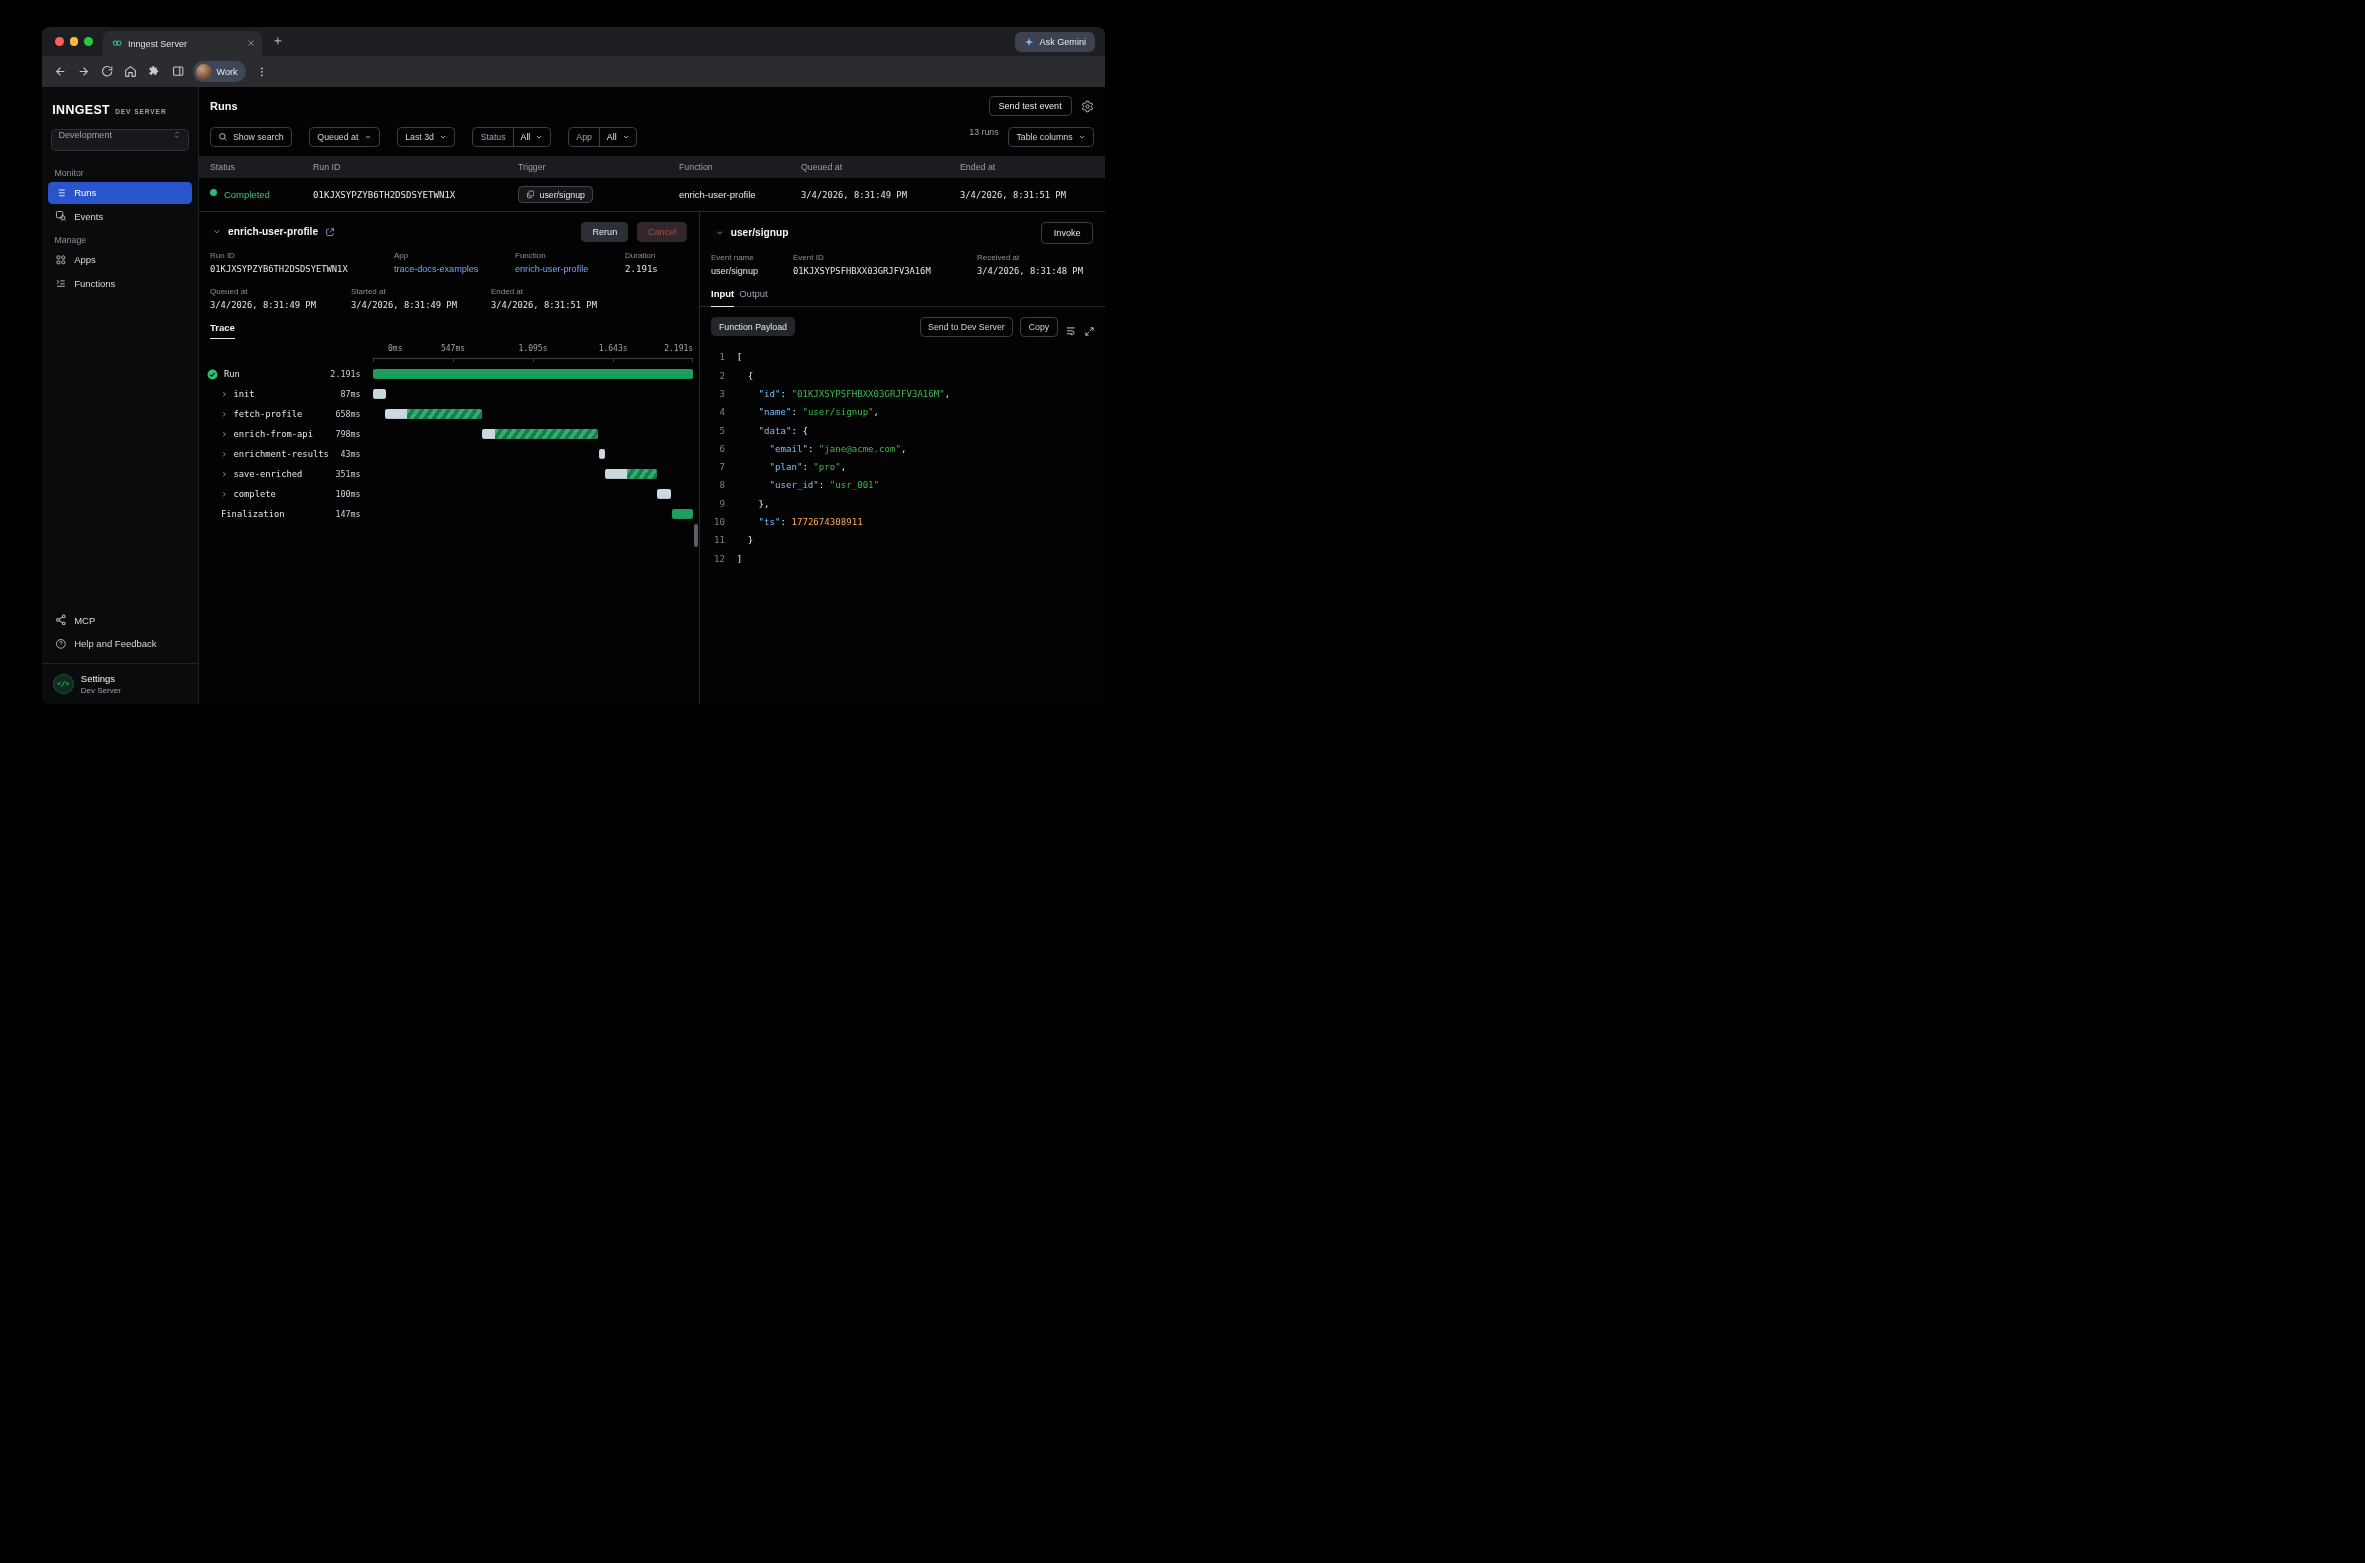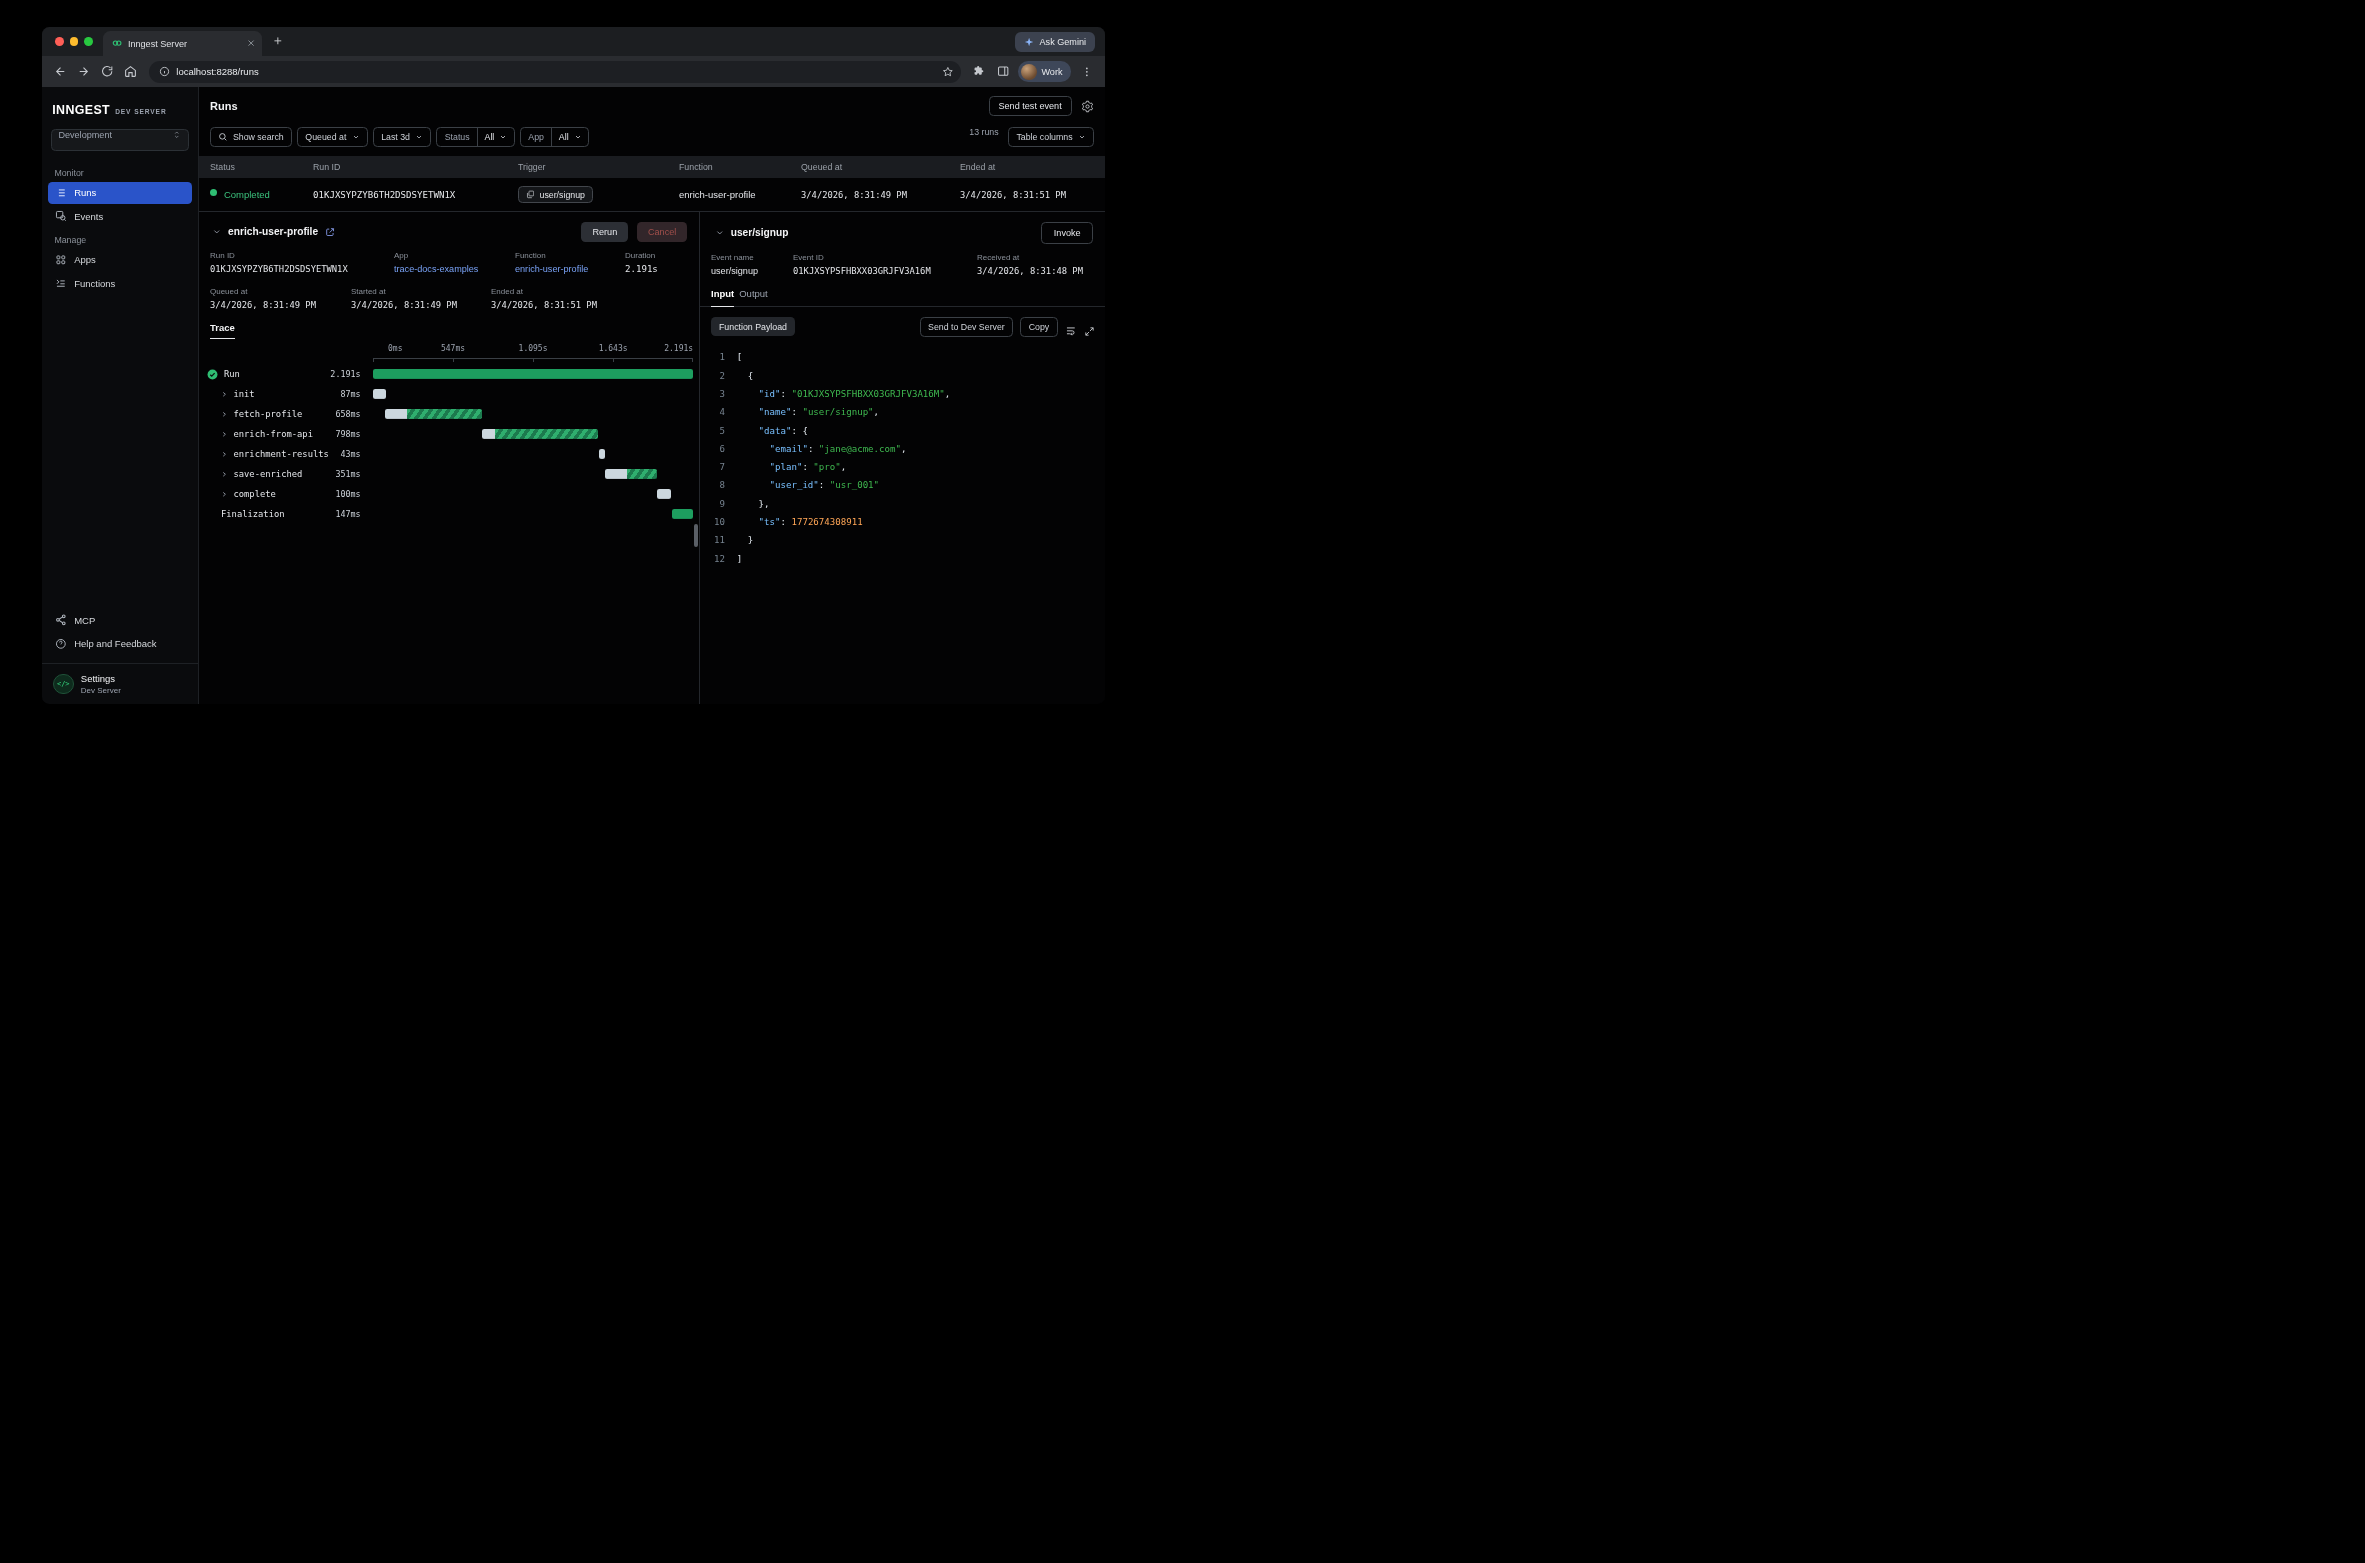--- a/index.html
+++ b/index.html
@@ -56,21 +56,21 @@
 
   
   .main { flex:1; display:flex; flex-direction:column; min-width:0; }
   .main-header { height:38px; display:flex; align-items:center; padding:0 11px; }
   .main-title { color:#f3f4f6; font-size:11px; font-weight:600; }
   .mh-right { margin-left:auto; display:flex; align-items:center; gap:9.5px; }
   .btn-outline { border:0.7px solid #3b4046; border-radius:4.4px; background:transparent; color:#e5e7eb;
     font-size:9.1px; padding:4.4px 8.8px; display:inline-flex; align-items:center; gap:5.1px; white-space:nowrap; }
   .icon-btn { color:#c6c9ce; display:flex; align-items:center; }
 
-  .filterbar { display:flex; align-items:center; gap:5px; padding:1.5px 11px 9.5px; }
+  .filterbar { display:flex; align-items:center; gap:17px; padding:1.5px 11px 9.5px; }
   .f-btn { border:0.7px solid #3b4046; border-radius:4.4px; height:20px; padding:0 7.3px; color:#d1d5db; font-size:8.8px;
     display:inline-flex; align-items:center; gap:5.1px; background:transparent; white-space:nowrap; }
   .combo { display:inline-flex; align-items:stretch; border:0.7px solid #3b4046; border-radius:4.4px; height:20px;
     color:#d1d5db; font-size:8.8px; }
   .combo-label { display:flex; align-items:center; padding:0 7.3px; color:#9ca3af; }
   .combo-value { display:flex; align-items:center; gap:5.1px; padding:0 6.6px; border-left:0.7px solid #3b4046; color:#e5e7eb; }
   .fb-right { margin-left:auto; display:flex; align-items:flex-start; gap:9.5px; }
   .runs-count { color:#9ca3af; font-size:8.8px; }
 
   .grid6 { display:grid; grid-template-columns:114px 205px 161px 122px 159px 1fr; align-items:center; }
@@ -204,34 +204,20 @@
     <span class="nav-ic">
       <svg width="12.4" height="12.4" viewBox="0 0 24 24" fill="none" stroke="currentColor" stroke-width="2">
           <path d="M21 12a9 9 0 1 1-2.64-6.36M21 3v6h-6"></path>
         </svg>
       </span>
     <span class="nav-ic">
       <svg width="13" height="13" viewBox="0 0 24 24" fill="none" stroke="currentColor" stroke-width="2">
           <path d="M3 10l9-7 9 7v10a1 1 0 0 1-1 1h-5v-7h-6v7H4a1 1 0 0 1-1-1z"></path>
         </svg>
       </span>
-    <div class="urlbar">
-      <span style="display:flex;color:#c6c9ce">
-        <svg width="11" height="11" viewBox="0 0 24 24" fill="none" stroke="currentColor" stroke-width="2">
-            <circle cx="12" cy="12" r="9"></circle>
-            <path d="M12 8h.01M12 11v5"></path>
-          </svg>
-        </span>
-      <span class="url-text">localhost:8288/runs</span>
-      <span style="display:flex;color:#c6c9ce">
-        <svg width="11.7" height="11.7" viewBox="0 0 24 24" fill="none" stroke="currentColor" stroke-width="1.8">
-            <path d="M12 3l2.7 5.8 6.3.7-4.7 4.3 1.3 6.2L12 16.9 6.4 20l1.3-6.2L3 9.5l6.3-.7z"></path>
-          </svg>
-        </span>
-    </div>
     <span class="nav-ic">
       <svg width="12.4" height="12.4" viewBox="0 0 24 24" fill="currentColor">
           <path d="M10 2a2 2 0 0 0-2 2v1H5a2 2 0 0 0-2 2v3h1a2 2 0 1 1 0 4H3v3a2 2 0 0 0 2 2h3v-1a2 2 0 1 1 4 0v1h3a2 2 0 0 0 2-2v-3h1a2 2 0 1 0 0-4h-1V7a2 2 0 0 0-2-2h-3V4a2 2 0 0 0-2-2z"></path>
         </svg>
       </span>
     <span class="nav-ic">
       <svg width="12.4" height="12.4" viewBox="0 0 24 24" fill="none" stroke="currentColor" stroke-width="2">
           <rect x="3" y="4" width="18" height="16" rx="2"></rect>
           <path d="M15 4v16"></path>
         </svg>

